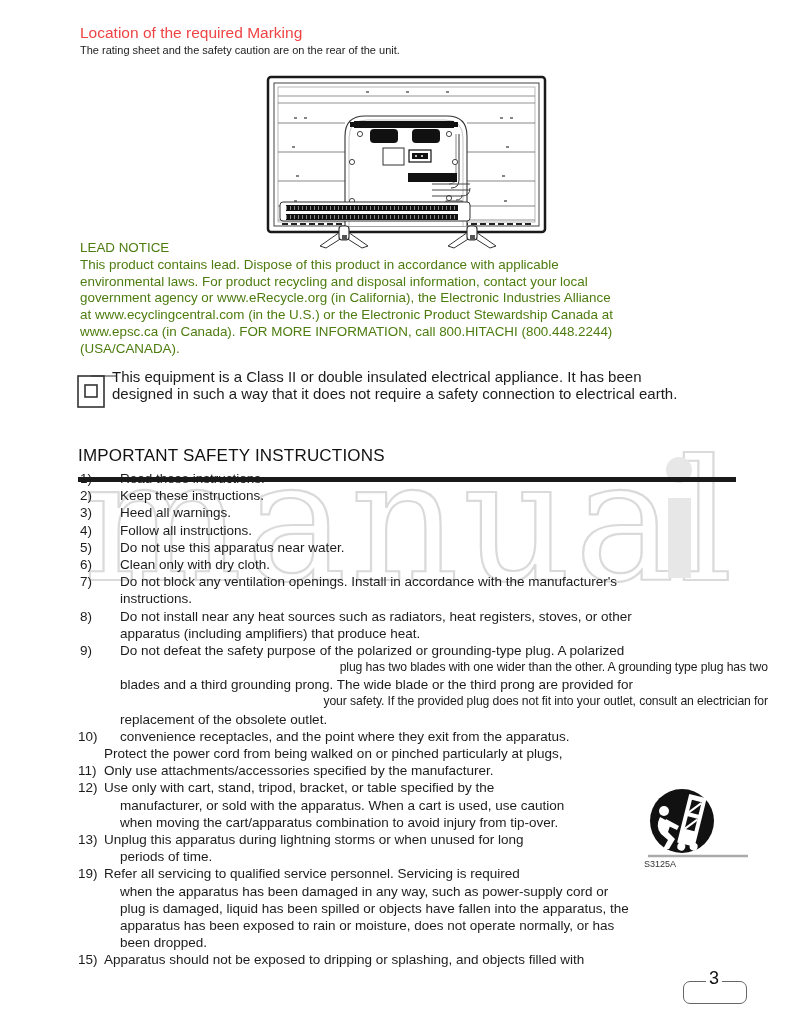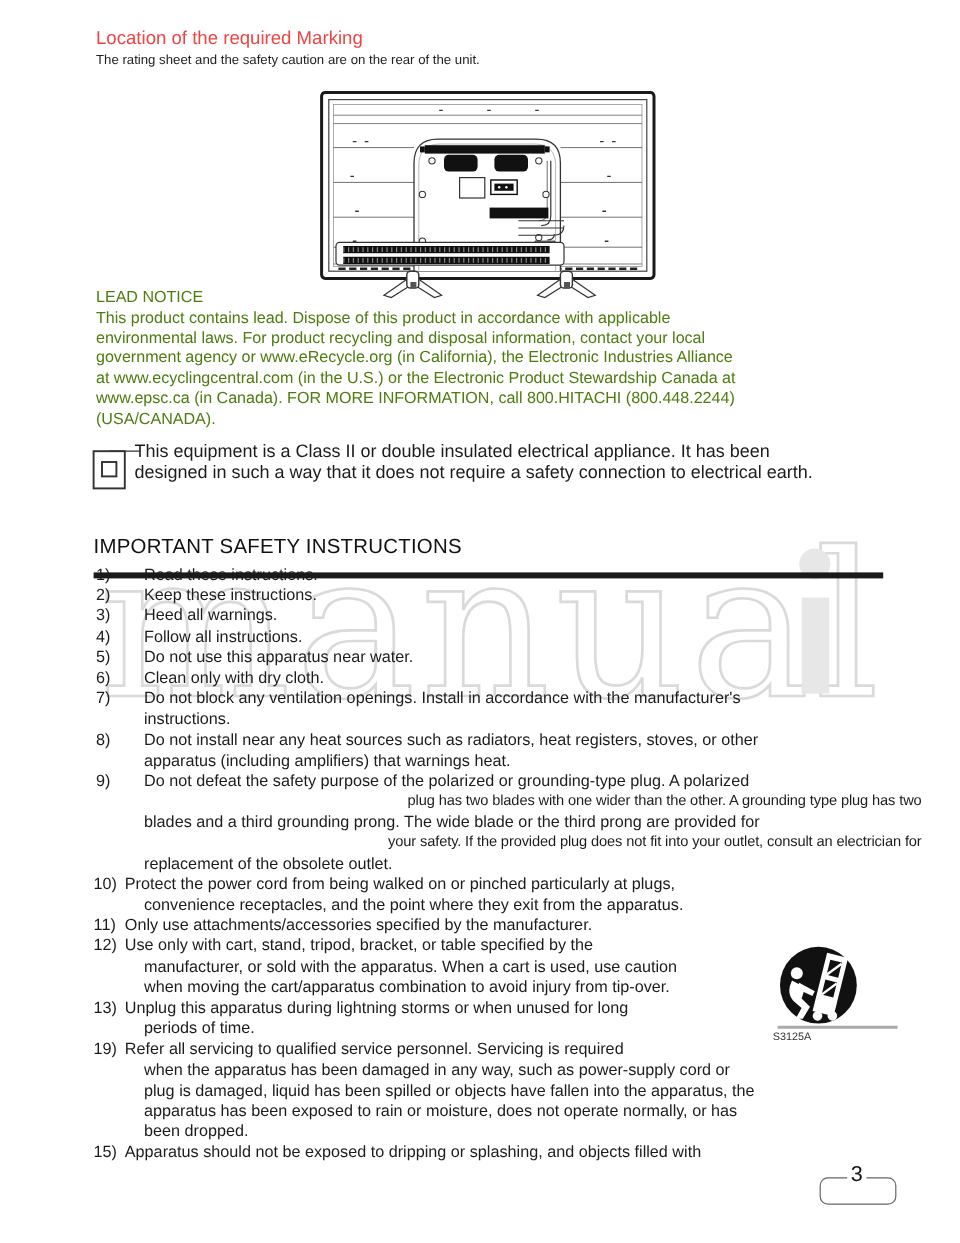--- a/index.html
+++ b/index.html
@@ -196,34 +196,34 @@
       <div class="line ind">Clean only with dry cloth.</div>
     </div>
     <div class="item">
       <span class="num">7)</span>
       <div class="line ind">Do not block any ventilation openings. Install in accordance with the manufacturer's</div>
       <div class="line ind">instructions.</div>
     </div>
     <div class="item">
       <span class="num">8)</span>
       <div class="line ind">Do not install near any heat sources such as radiators, heat registers, stoves, or other</div>
-      <div class="line ind">apparatus (including amplifiers) that warnings heat.</div>
+      <div class="line ind">apparatus (including amplifiers) that produce heat.</div>
     </div>
     <div class="item">
       <span class="num">9)</span>
       <div class="line ind">Do not defeat the safety purpose of the polarized or grounding-type plug. A polarized</div>
       <div class="line ind small">plug has two blades with one wider than the other. A grounding type plug has two</div>
       <div class="line ind">blades and a third grounding prong. The wide blade or the third prong are provided for</div>
       <div class="line ind small">your safety. If the provided plug does not fit into your outlet, consult an electrician for</div>
       <div class="line ind">replacement of the obsolete outlet.</div>
     </div>
     <div class="item">
       <span class="num wide">10)</span>
+      <div class="line ind">convenience receptacles, and the point where they exit from the apparatus.</div>
       <div class="line ind-sm">Protect the power cord from being walked on or pinched particularly at plugs,</div>
-      <div class="line ind">convenience receptacles, and the point where they exit from the apparatus.</div>
     </div>
     <div class="item">
       <span class="num wide">11)</span>
       <div class="line ind-sm">Only use attachments/accessories specified by the manufacturer.</div>
     </div>
     <div class="item">
       <span class="num wide">12)</span>
       <div class="line ind-sm">Use only with cart, stand, tripod, bracket, or table specified by the</div>
       <div class="line ind">manufacturer, or sold with the apparatus. When a cart is used, use caution</div>
       <div class="line ind">when moving the cart/apparatus combination to avoid injury from tip-over.</div>

